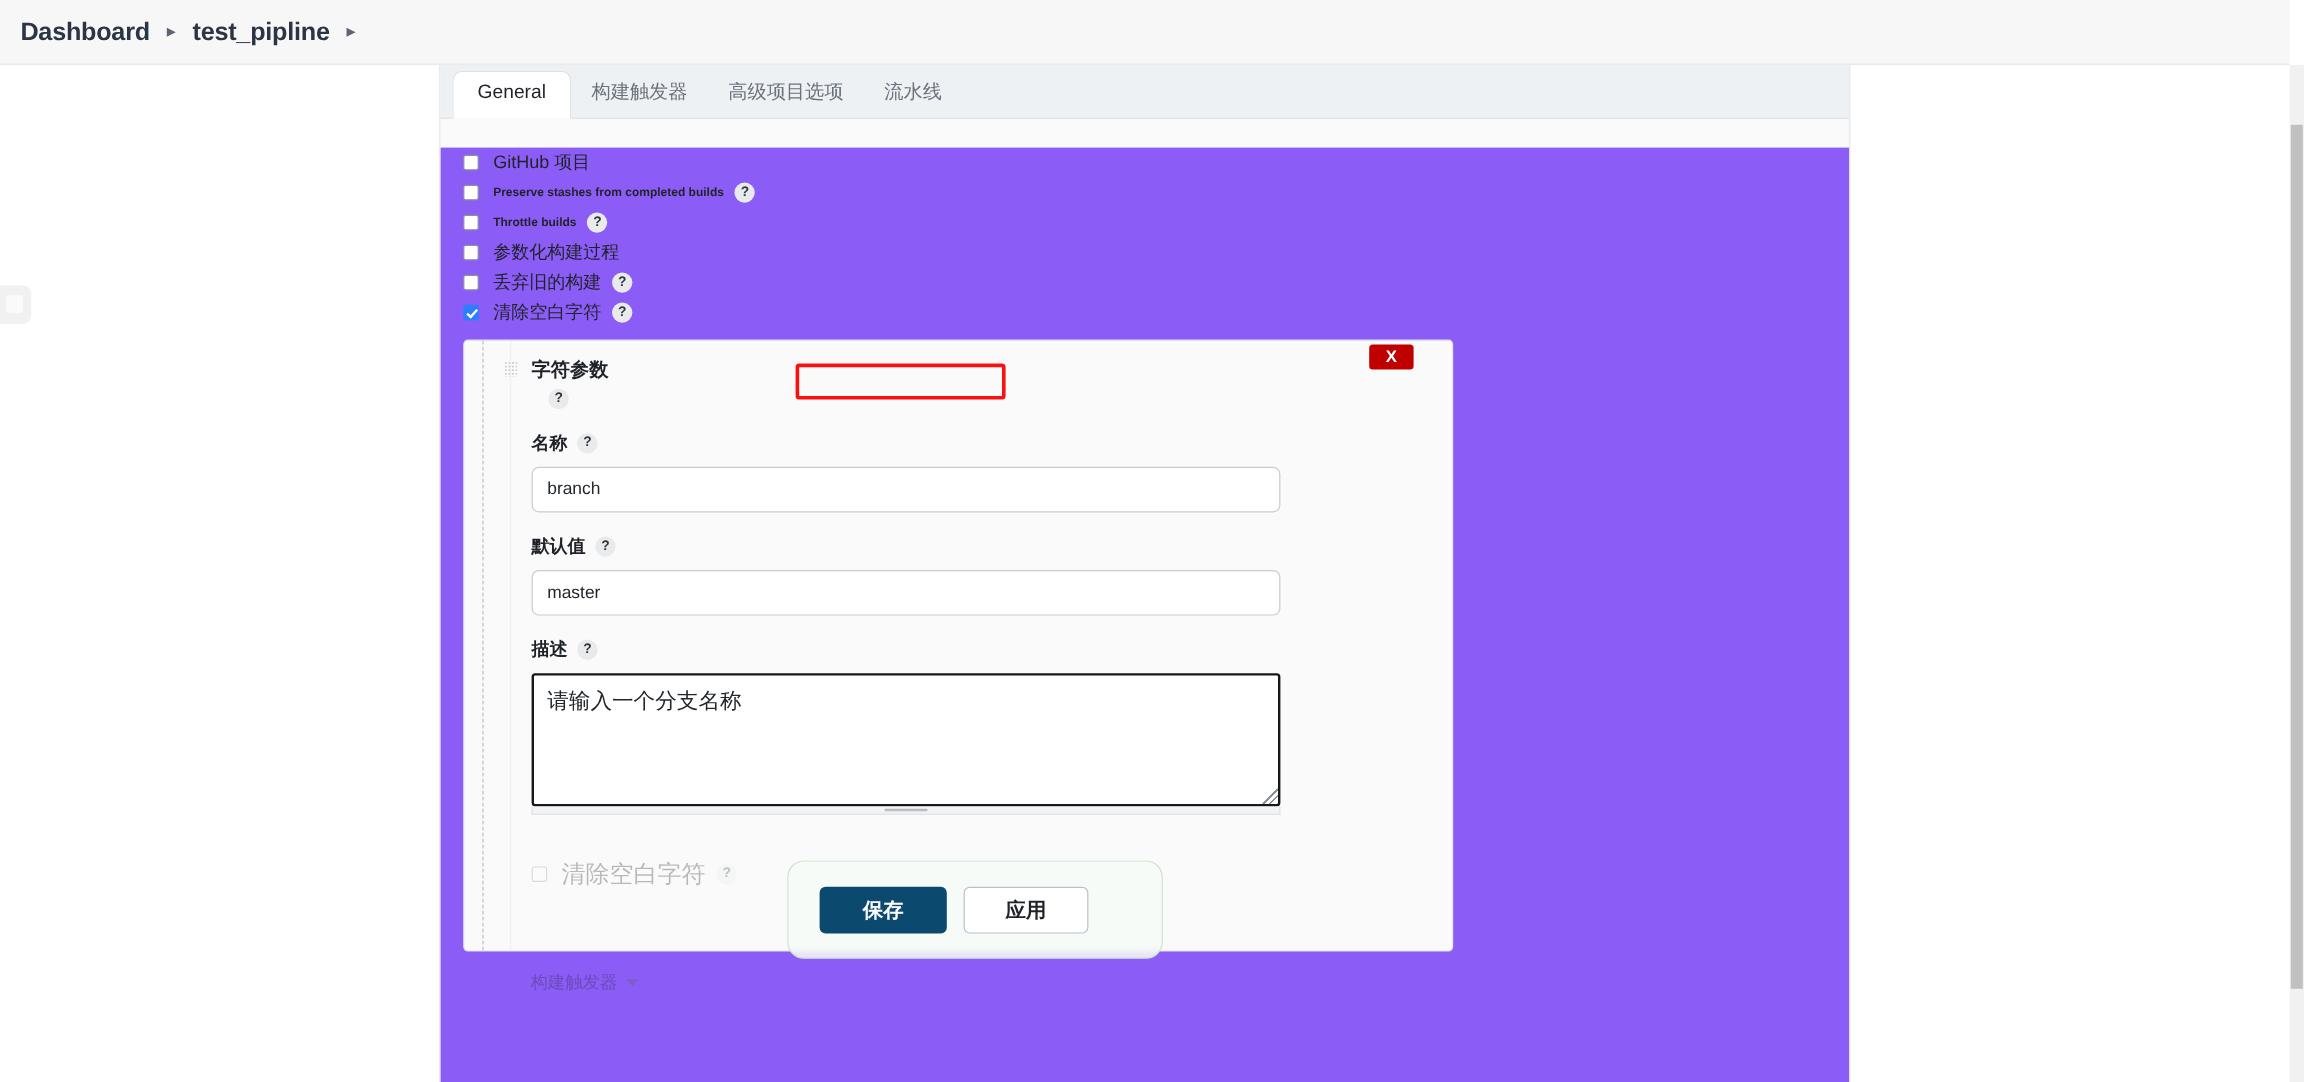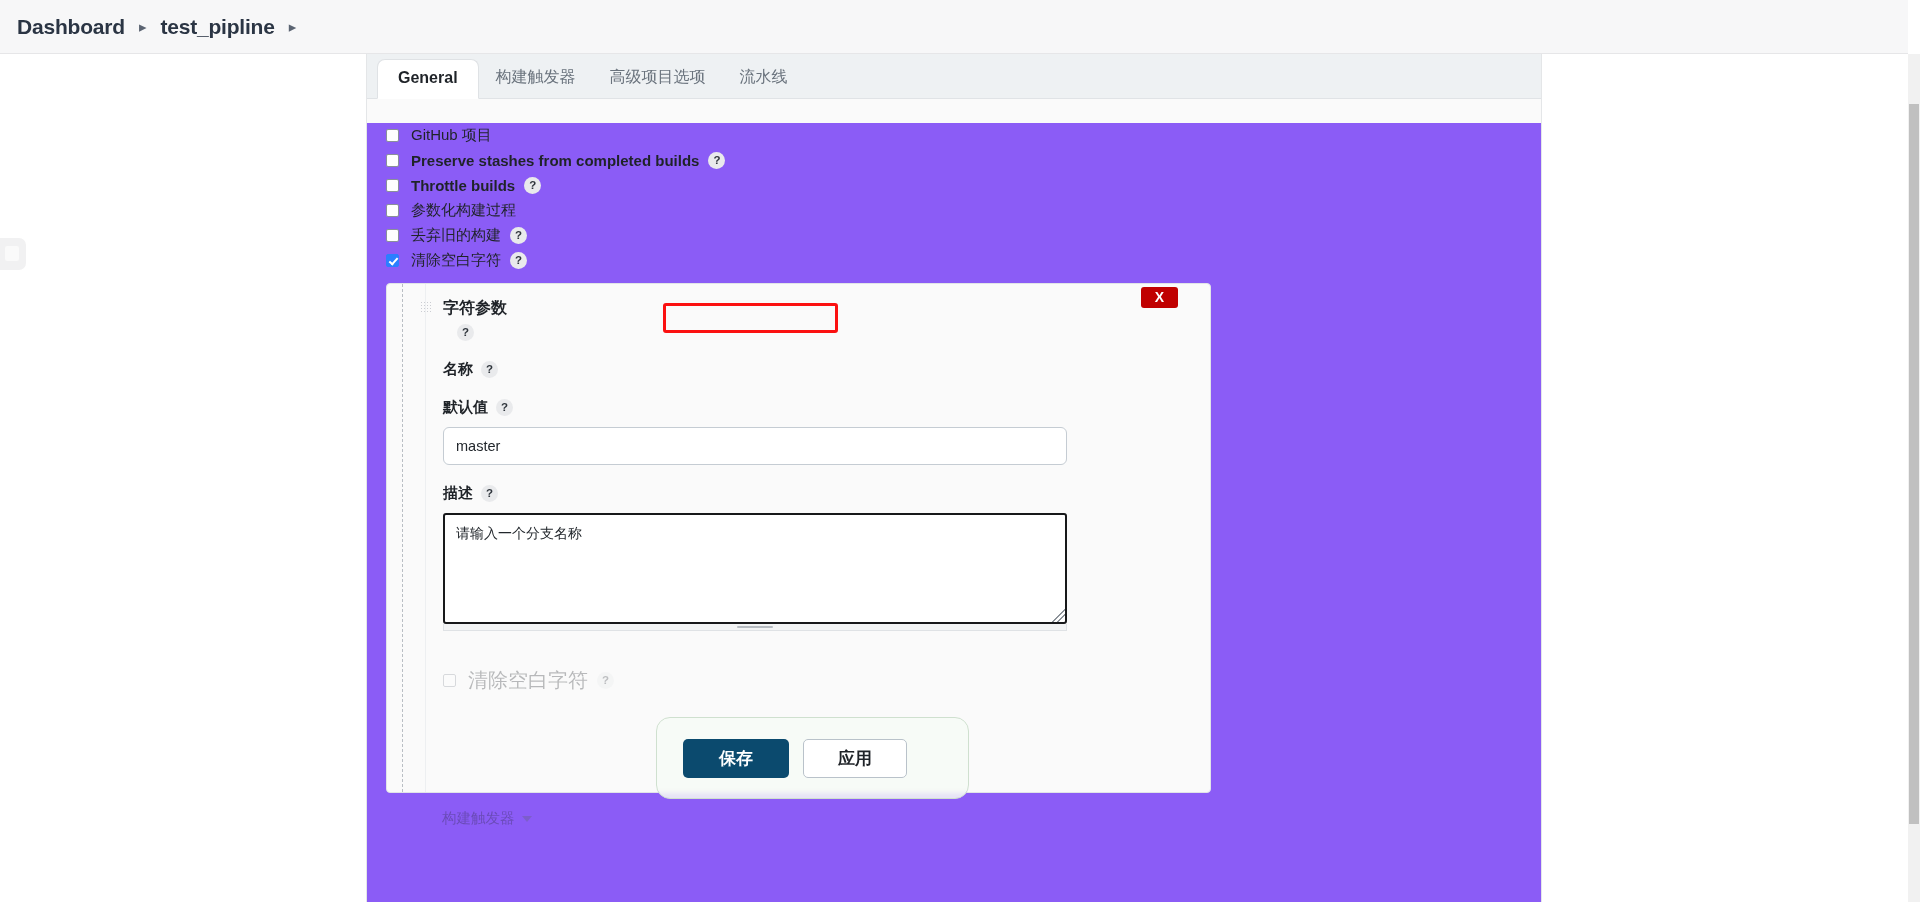--- a/index.html
+++ b/index.html
@@ -84,21 +84,21 @@
     color: #6a737d;
     padding: 9px 17px 11px 17px;
     white-space: nowrap;
     cursor: pointer;
     position: relative;
     top: 1px;
   }
   .tab.active {
     background: #ffffff;
     color: #1f2328;
-    font-weight: bold;
+    font-weight: normal;
     border: 1px solid #dfe2e5;
     border-bottom: 1px solid #ffffff;
     border-radius: 8px 8px 0 0;
     padding: 9px 20px 11px 20px;
   }
 
   
   .form-body {
     position: relative;
     padding: 0;
@@ -132,21 +132,21 @@
   .cbrow .box.checked::after {
     content: "";
     position: absolute;
     left: 4px; top: 1px;
     width: 3px; height: 7px;
     border: solid #fff;
     border-width: 0 2px 2px 0;
     transform: rotate(42deg);
   }
   .cbrow .lbl {
-    font-size: 15px;
+    font-size: 10px;
     color: #1f2328;
     font-weight: bold;
     white-space: nowrap;
     cursor: pointer;
   }
   .cbrow .lbl.cn { font-weight: normal; font-size: 15px; }
 
   .help {
     display: inline-flex;
     align-items: center;
@@ -269,21 +269,21 @@
   .txt::placeholder { color: #60666d; }
 
   .ta-wrap { position: relative; width: 624px; }
   .ta {
     display: block;
     width: 624px;
     height: 111px;
     border: 2px solid #17181a;
     border-radius: 3px;
     background: #ffffff;
-    font-size: 14px;
+    font-size: 18px;
     color: #22272c;
     padding: 8px 11px;
     font-family: "Liberation Sans", sans-serif;
     resize: none;
     outline: none;
     line-height: 1.45;
   }
   .ta-grip {
     position: absolute;
     right: 2px; bottom: 2px;
@@ -486,20 +486,21 @@
             <span class="param-title">字符参数</span>
           </div>
           <div class="sub-help">
             <span class="help" style="margin-left:10px">?</span>
           </div>
 
           <div class="field-label">
             <span>名称</span>
             <span class="help">?</span>
           </div>
+          <input class="txt" type="text" value="branch" style="">
 
           <div class="field-label">
             <span>默认值</span>
             <span class="help">?</span>
           </div>
           <input class="txt" type="text" value="master" style="">
 
           <div class="field-label">
             <span>描述</span>
             <span class="help">?</span>

